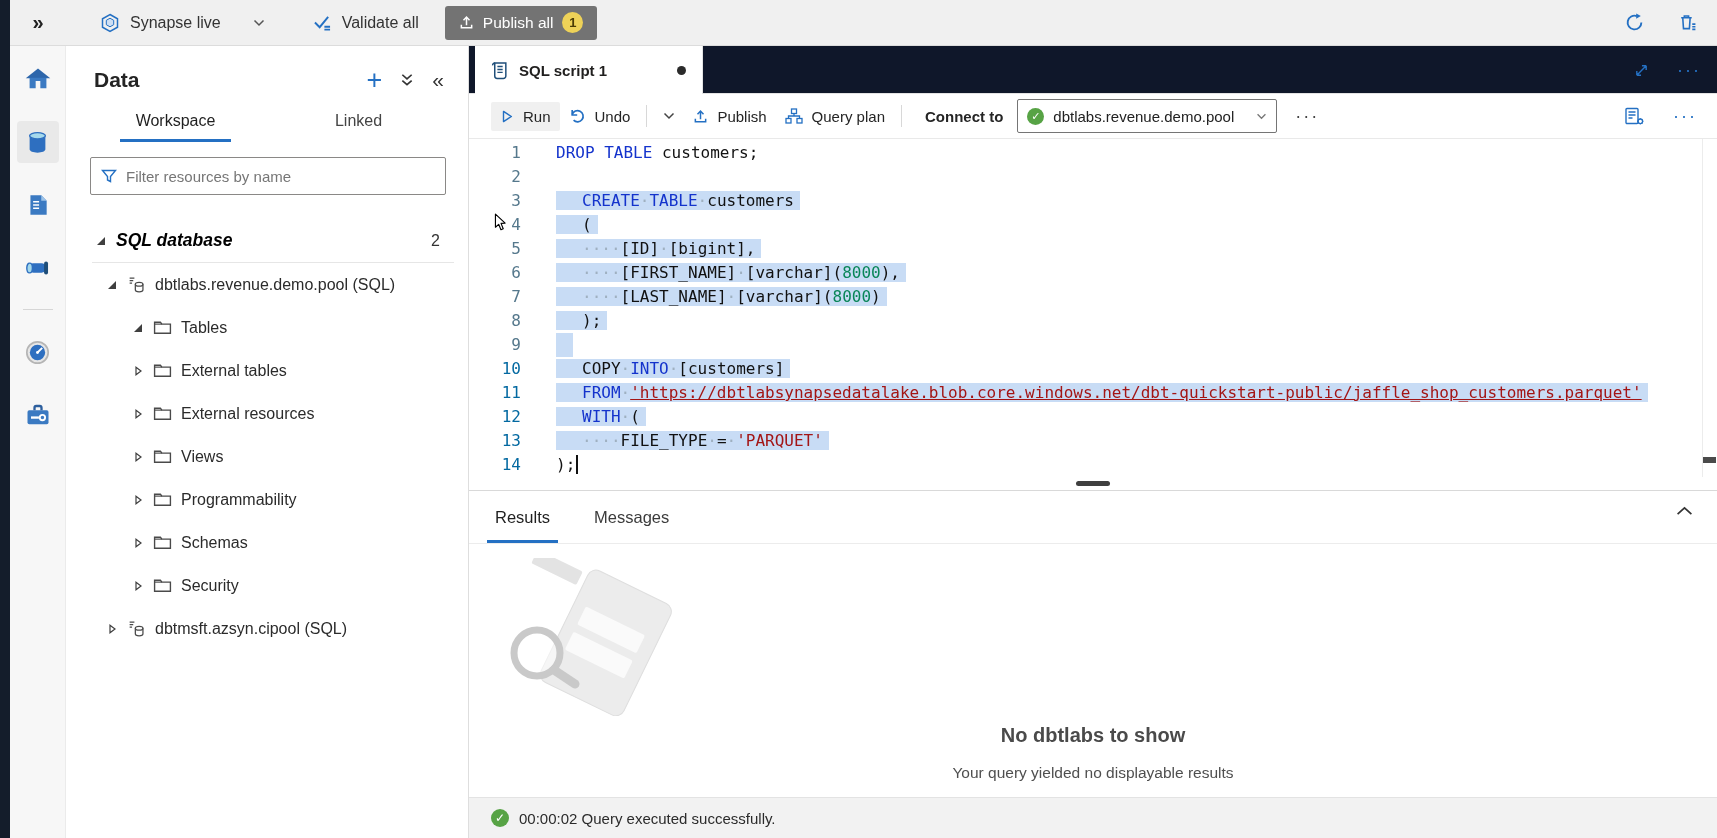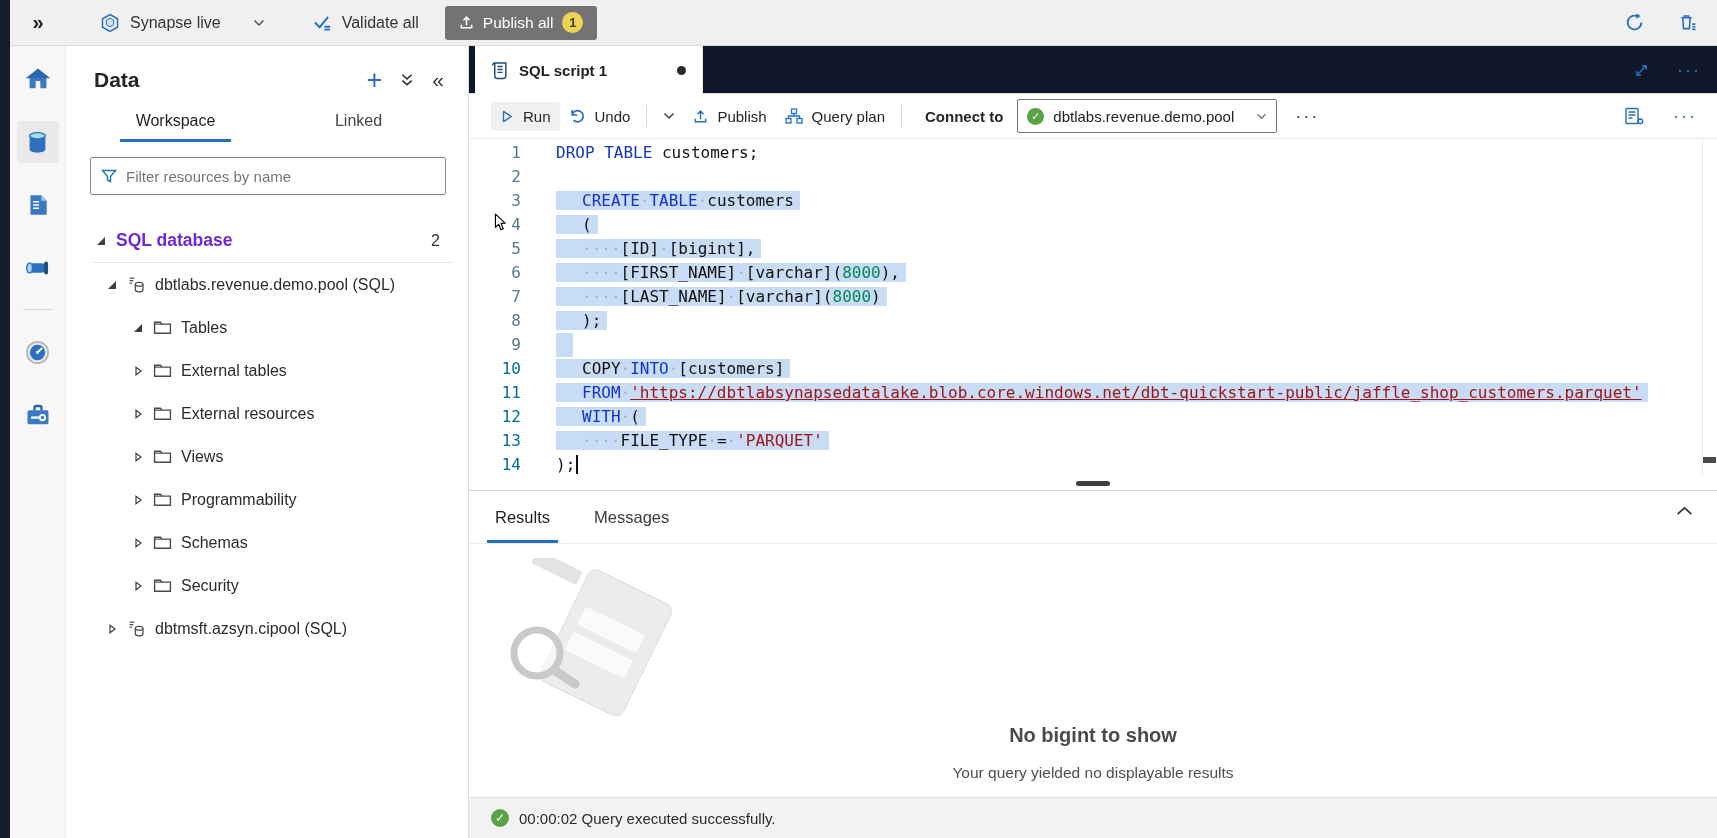--- a/index.html
+++ b/index.html
@@ -49,21 +49,21 @@
   .filter-box { margin:15px 22px 0 24px; height:38px; border:1px solid #8a8886; border-radius:2px;
                 display:flex; align-items:center; padding:0 10px; gap:9px; background:#fff; }
   .filter-box input { border:none; outline:none; flex:1; font-size:15px; color:#333;
                       font-family:"Liberation Sans", sans-serif; }
   .filter-box input::placeholder { color:#767676; }
   .tree { margin-top:24px; }
   .tree-row { height:43px; display:flex; align-items:center; font-size:16px; color:#2b2b2b; cursor:pointer; }
   .tree-row .tw { width:20px; display:flex; align-items:center; flex-shrink:0; }
   .tree-row .ti { width:28px; display:flex; align-items:center; flex-shrink:0; }
   .tree-row .tl { white-space:nowrap; }
-  .tree-row.section .tl { font-size:17.5px; font-weight:600; color:#6d28d9; }
+  .tree-row.section .tl { font-size:17.5px; font-weight:600; color:#000000;font-style:italic; }
   .tree-row .tc { margin-left:auto; padding-right:28px; font-size:16px; color:#333; }
   .tree-sep { border-top:1px solid #e6e6e6; margin:0 14px 0 26px; }
 
   
   .main { position:absolute; left:469px; top:46px; right:0; bottom:0; background:#fff;
           display:flex; flex-direction:column; }
 
   .tabbar { height:48px; position:relative; background:#0f172a; flex-shrink:0; }
   .tabbar::after { content:""; position:absolute; left:0; right:0; bottom:0; height:1px; background:#e3e3e3; }
   .doc-tab { position:absolute; left:6px; top:0; height:48px; width:228px; background:#fff; z-index:2;
@@ -603,21 +603,21 @@
           <g transform="rotate(26 105 75)">
             <rect x="92" y="8" width="92" height="124" rx="9" fill="#ececec" stroke="#dedede"></rect>
             <rect x="36" y="16" width="50" height="15" rx="2" fill="#e3e3e3"></rect>
             <rect x="104" y="46" width="66" height="20" rx="2" fill="#fafafa"></rect>
             <rect x="104" y="74" width="66" height="20" rx="2" fill="#fafafa"></rect>
           </g>
           <circle cx="68" cy="95" r="23" fill="rgba(255,255,255,0.55)" stroke="#c9c9c9" stroke-width="7"></circle>
           <line x1="85" y1="112" x2="106" y2="126" stroke="#c9c9c9" stroke-width="9" stroke-linecap="round"></line>
         </svg>
       </div>
-      <div class="empty-title">No bigint to show</div>
+      <div class="empty-title">No dbtlabs to show</div>
       <div class="empty-subtitle">Your query yielded no displayable results</div>
     </div>
 
     <div class="statusbar">
       <span class="status-check">✓</span>
       <span class="status-text">00:00:02 Query executed successfully.</span>
     </div>
 
   </div>
 </div>

